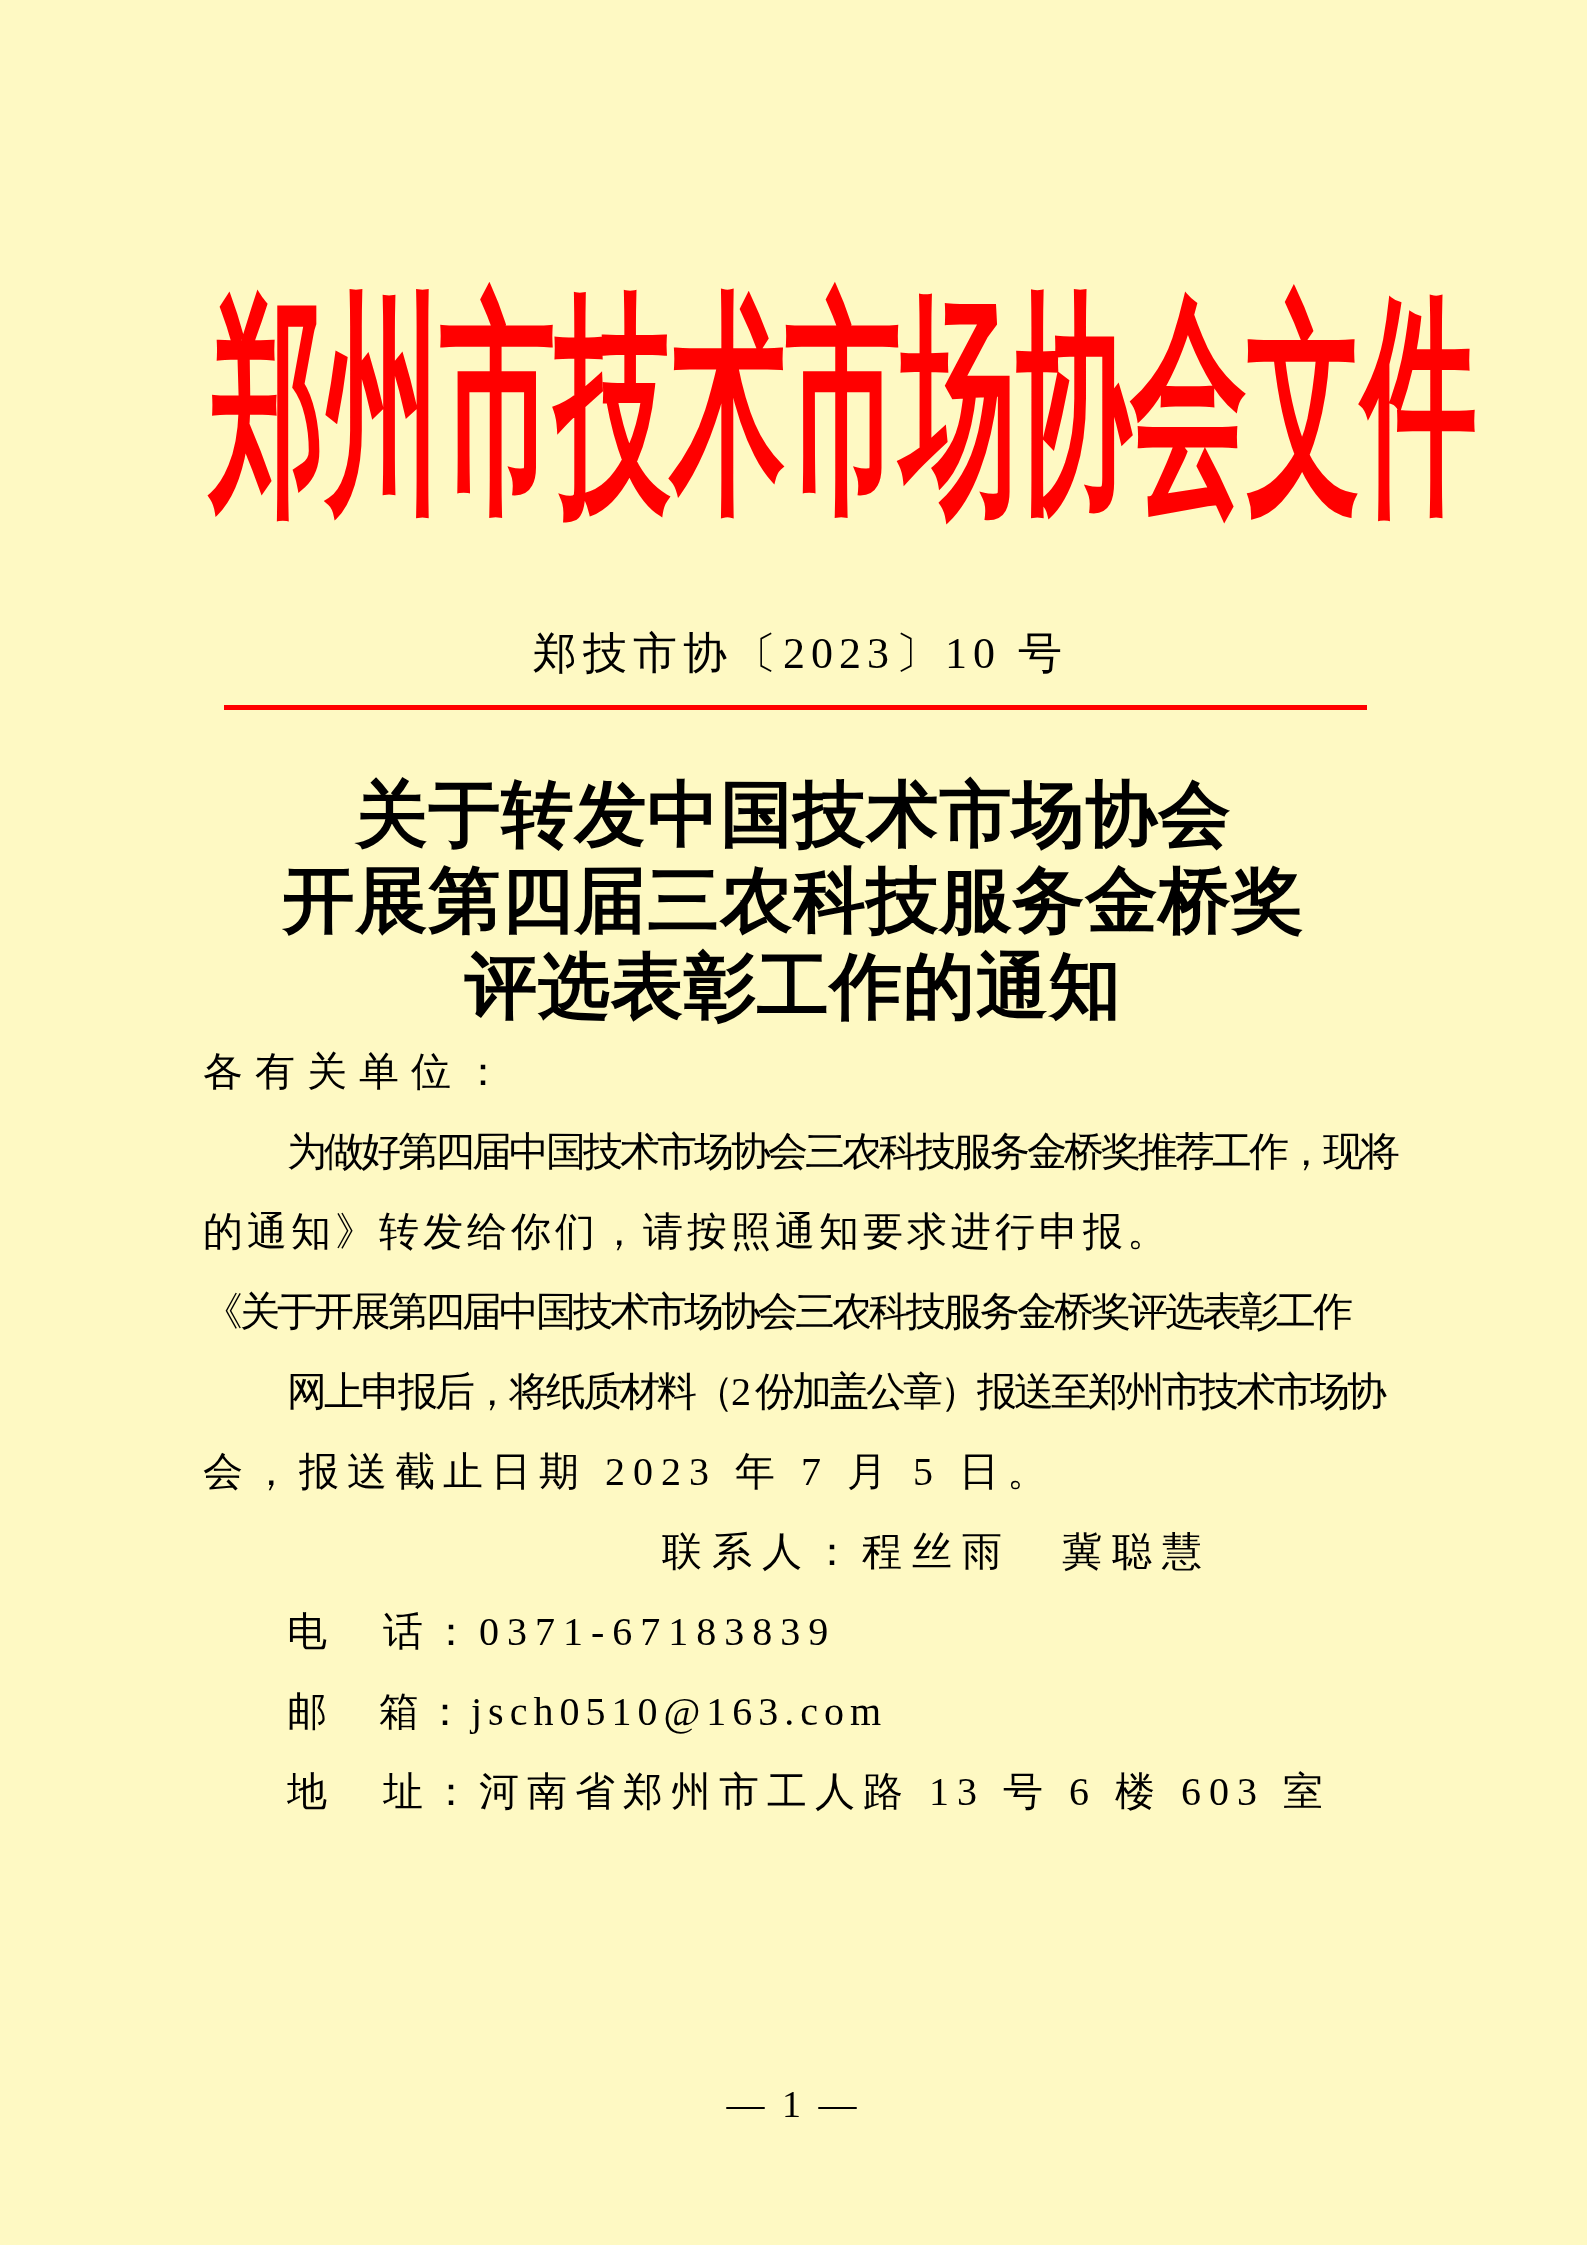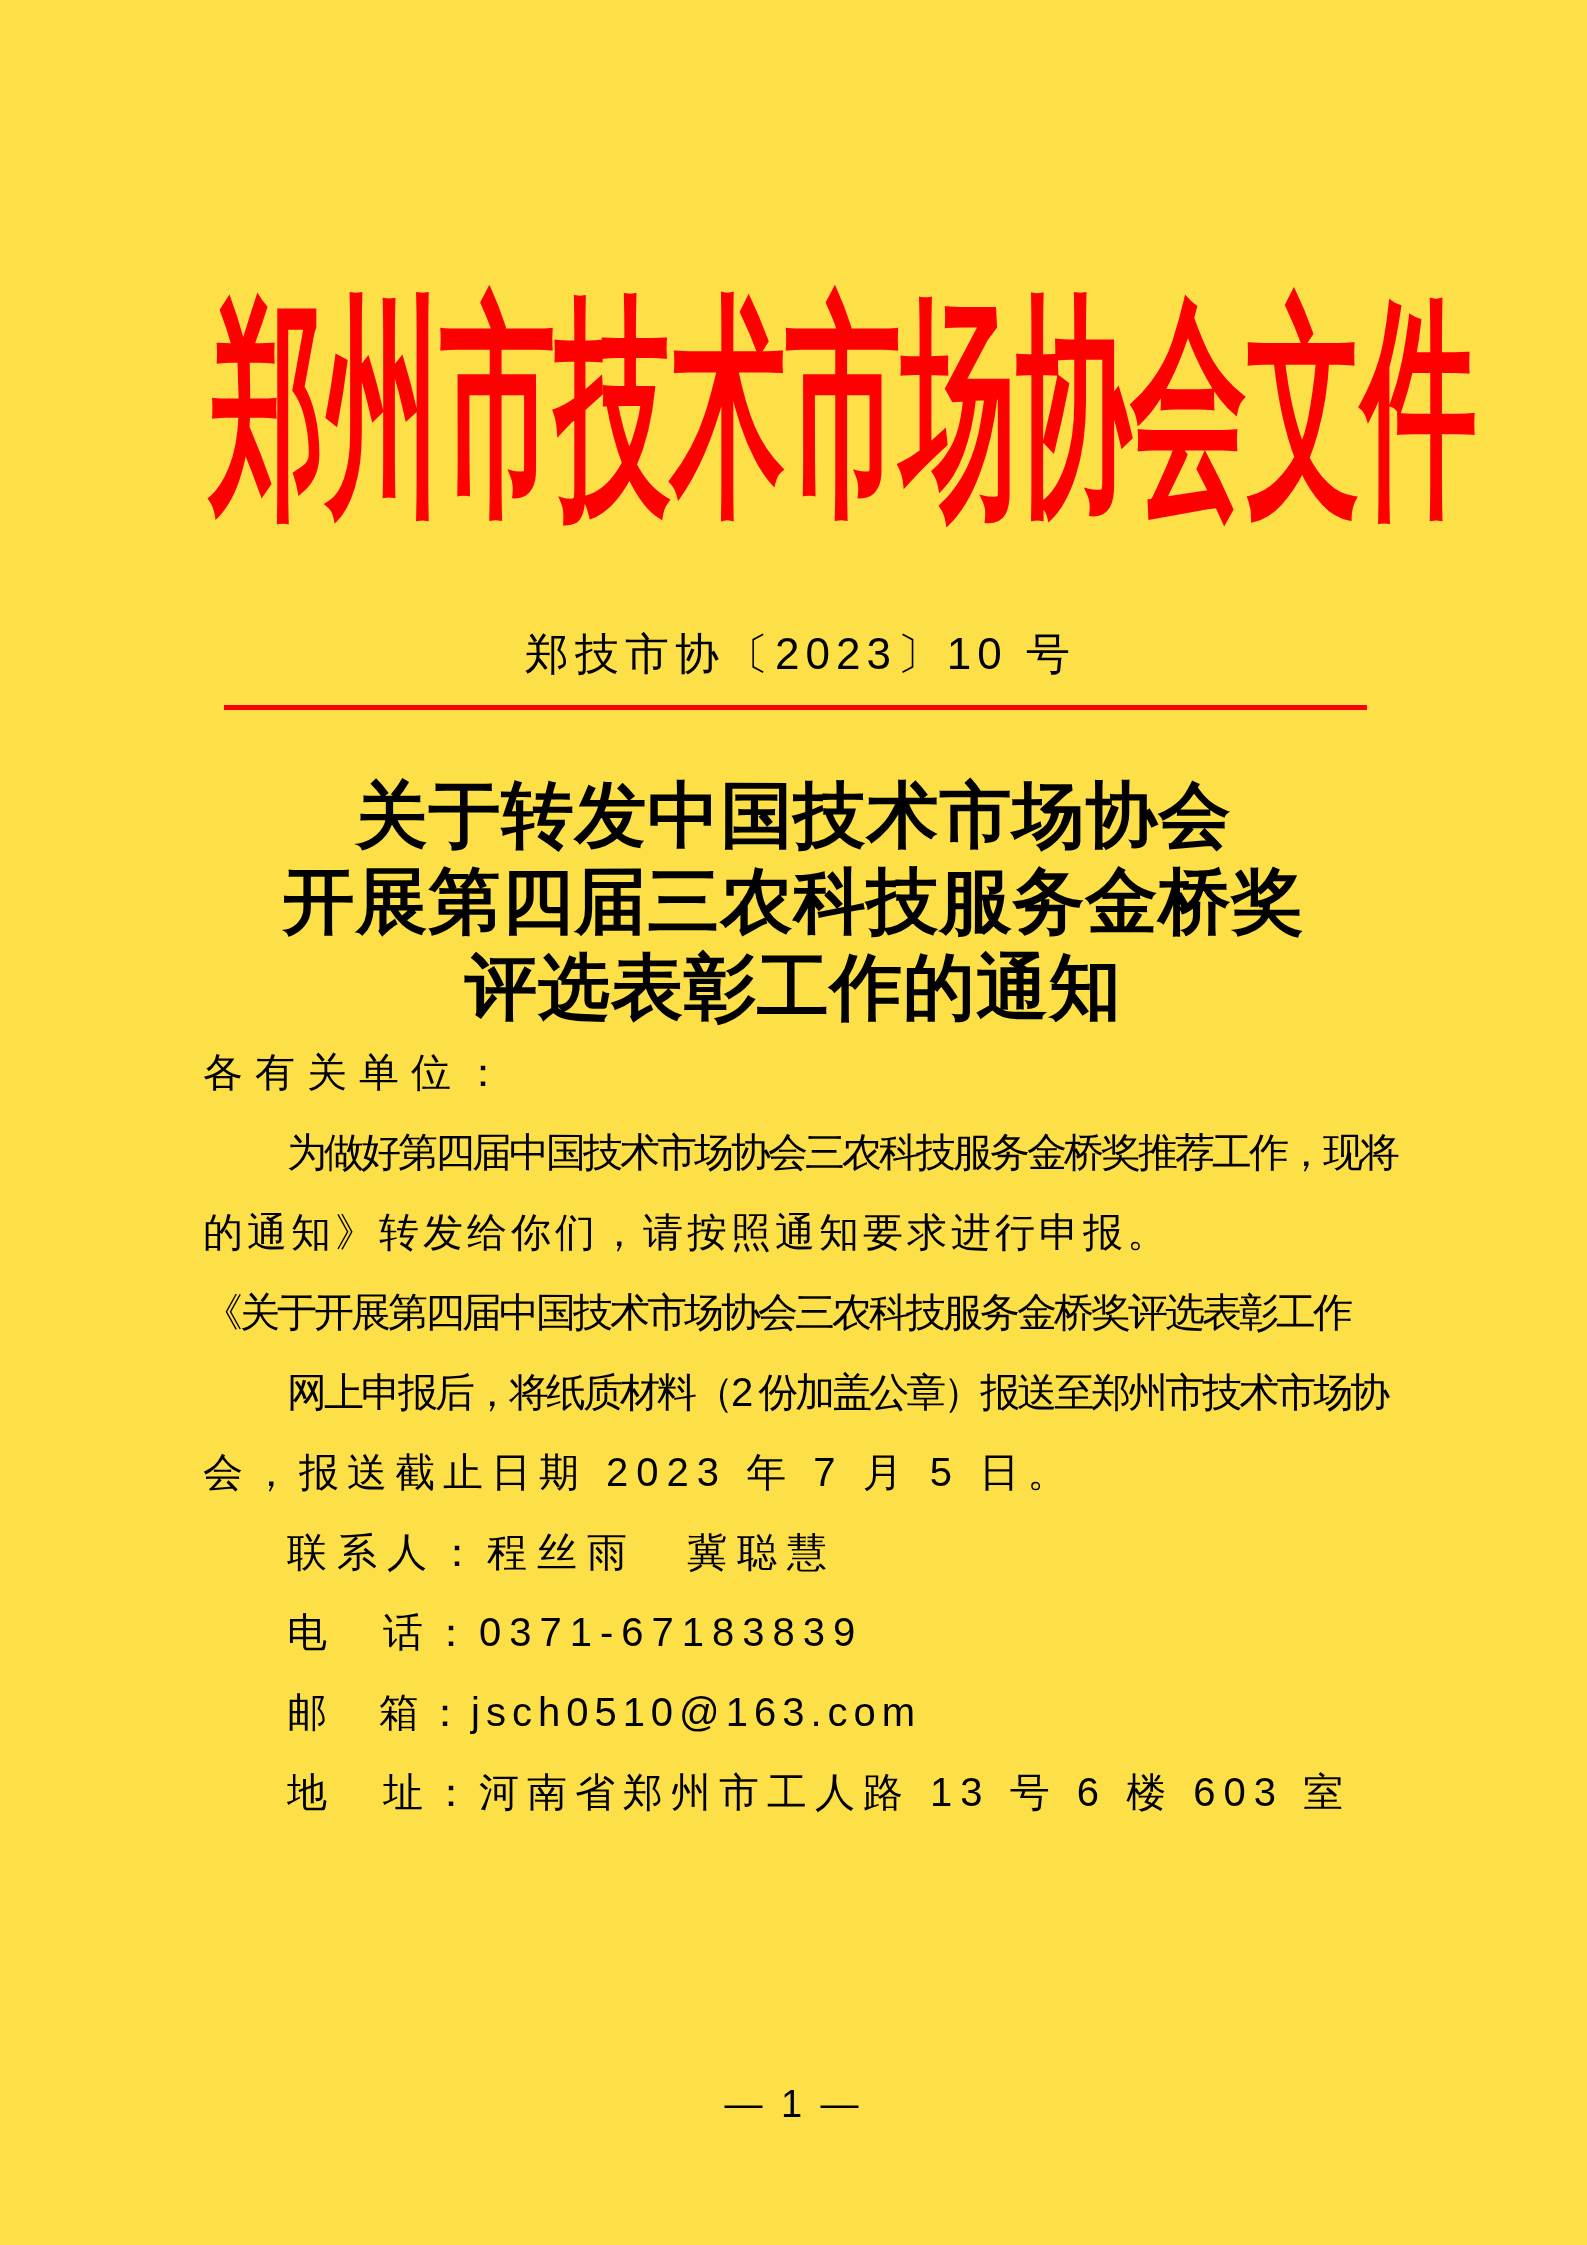--- a/index.html
+++ b/index.html
@@ -1,22 +1,22 @@
 <!DOCTYPE html>
 <html><head>
 <meta charset="utf-8">
 <style>
   html, body { margin: 0; padding: 0; background: #ffffff; }
   .page {
     position: relative;
     width: 1587px;
     height: 2245px;
-    background: #fde047;
+    background: #fef9c3;
     overflow: hidden;
-    font-family: Liberation Sans, sans-serif;
+    font-family: Liberation Serif, serif;
     color: #000000;
   }
   
   .letterhead {
     position: absolute;
     left: 210px;
     top: 290px;
     font-size: 235px;
     line-height: 235px;
     font-weight: 900;
@@ -106,21 +106,21 @@
     </div>
 
   <div class="body-block">
 
   <div class="body-line" style="letter-spacing: 12px;">各有关单位：</div>
       <div class="body-line indent" style="letter-spacing: -3px;">为做好第四届中国技术市场协会三农科技服务金桥奖推荐工作，现将</div>
       <div class="body-line" style="letter-spacing: 4px;">的通知》转发给你们，请按照通知要求进行申报。</div>
       <div class="body-line" style="letter-spacing: -3px;">《关于开展第四届中国技术市场协会三农科技服务金桥奖评选表彰工作</div>
       <div class="body-line indent" style="letter-spacing: -3px;">网上申报后，将纸质材料（2 份加盖公章）报送至郑州市技术市场协</div>
       <div class="body-line" style="letter-spacing: 8px;">会，报送截止日期 2023 年 7 月 5 日。</div>
-      <div class="body-line indent" style="letter-spacing: 10px;">联系人：程丝雨　冀聪慧</div>
+      <div class="body-line indent" style="letter-spacing: 10px; text-align: center;">联系人：程丝雨　冀聪慧</div>
       <div class="body-line indent" style="letter-spacing: 8px;">电　话：0371-67183839</div>
       <div class="body-line indent" style="letter-spacing: 6px;">邮　箱：jsch0510@163.com</div>
       <div class="body-line indent" style="letter-spacing: 8px;">地　址：河南省郑州市工人路 13 号 6 楼 603 室</div>
     </div>
 
   <div class="page-number">— 1 —</div>
 
 </div>
 
 </body></html>

